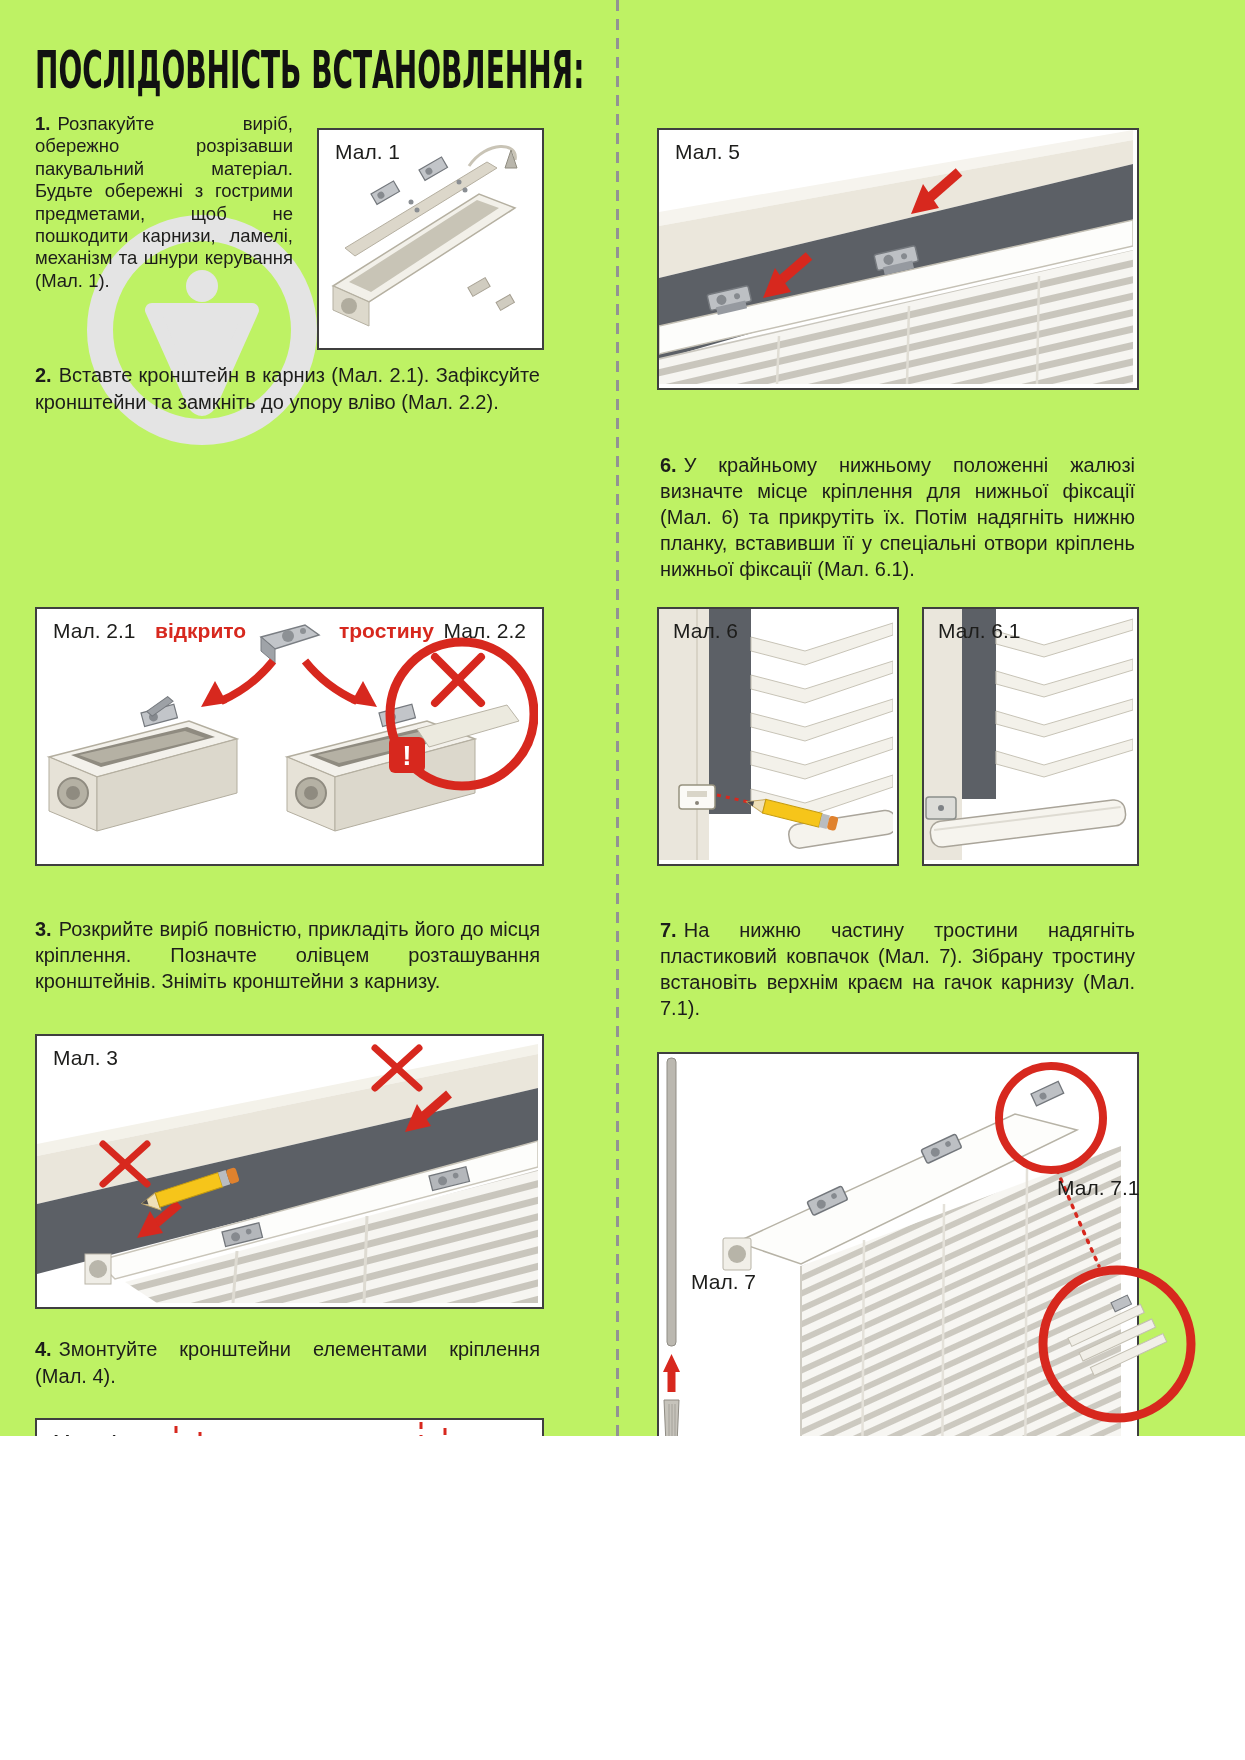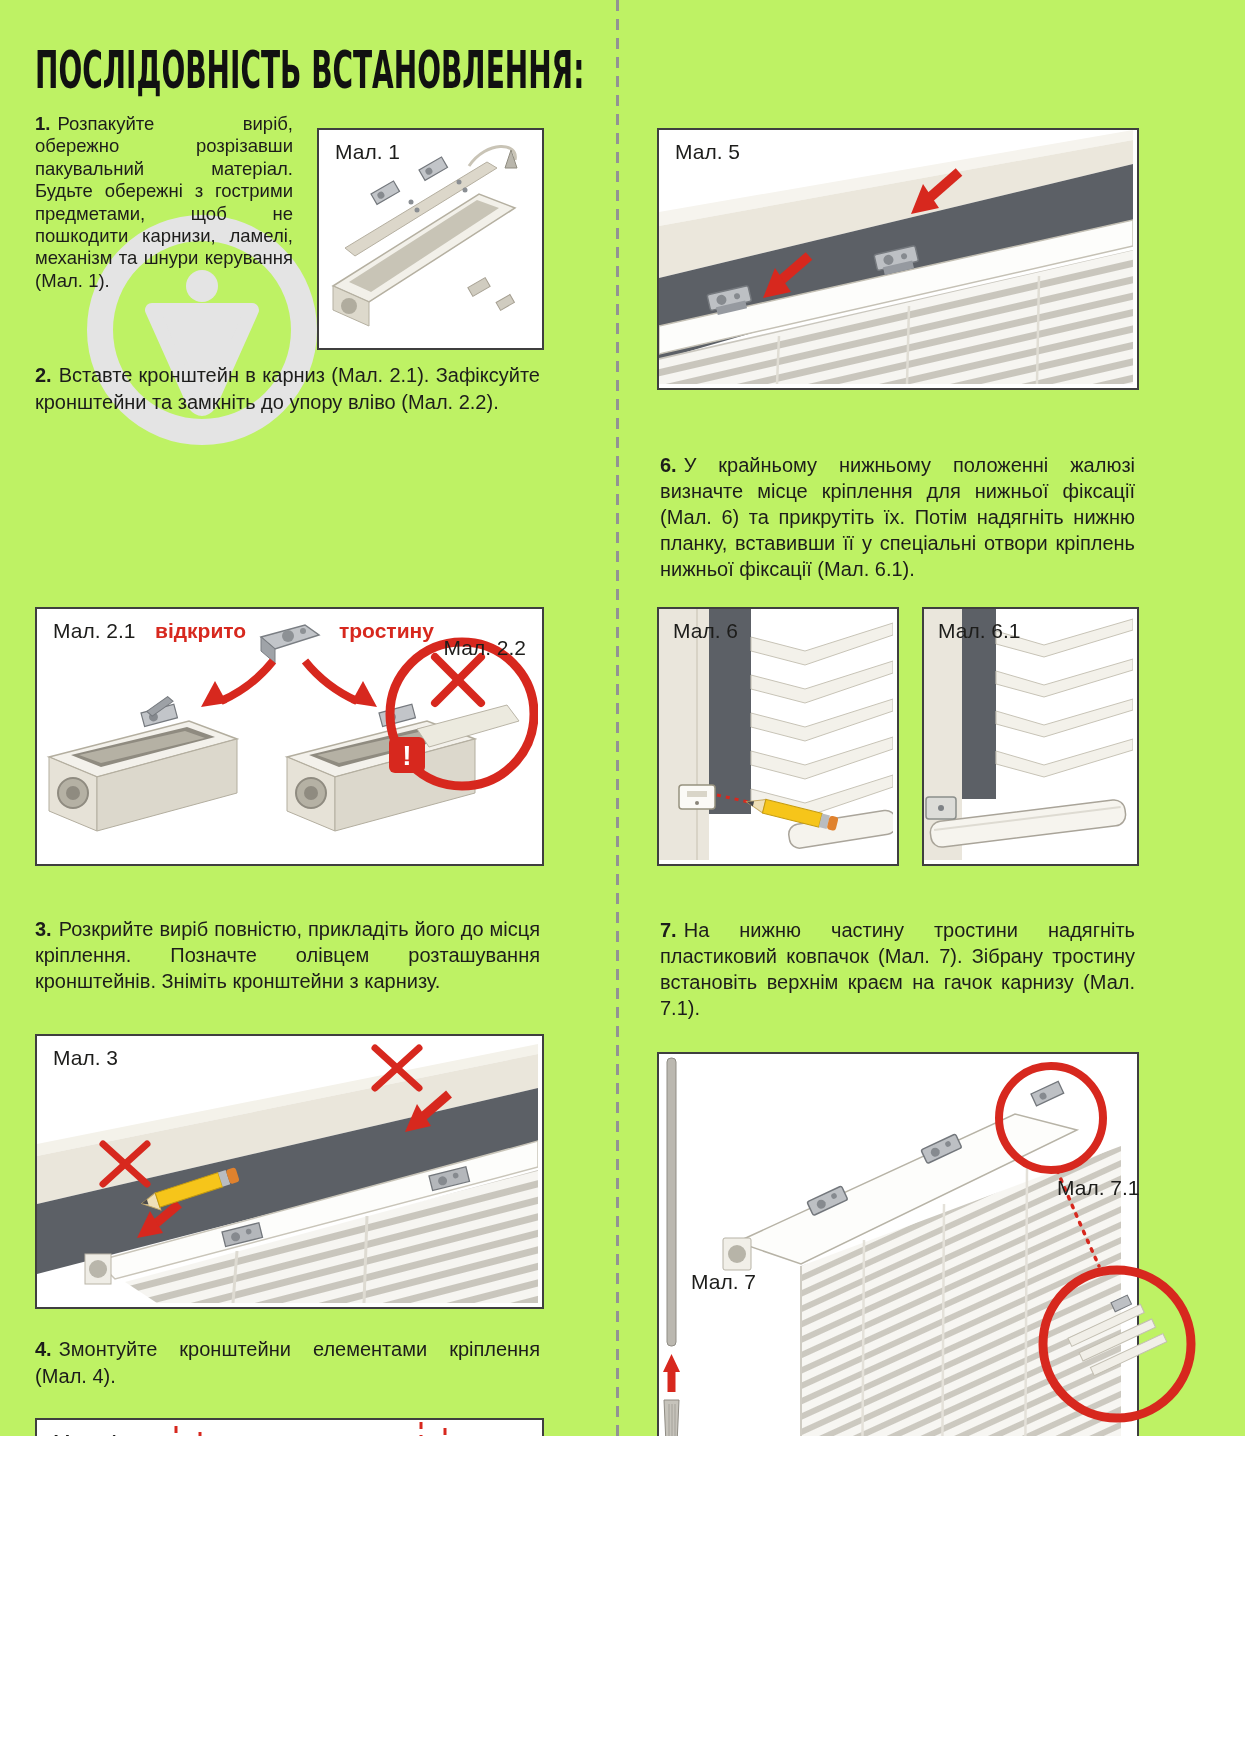--- a/index.html
+++ b/index.html
@@ -87,21 +87,21 @@
 
   <div class="step z1" style="left:35px;top:362px;width:505px;">
     <b>2.</b><span>Вставте кронштейн в карниз (Мал. 2.1). Зафіксуйте кронштейни та замкніть до упору вліво (Мал. 2.2).</span>
   </div>
 
 
   <div class="figbox" style="left:35px;top:607px;width:505px;height:255px;">
     <span class="figlabel" style="left:16px;top:10px;">Мал. 2.1</span>
     <span class="figlabel figlabel--red" style="left:118px;top:10px;">відкрито</span>
     <span class="figlabel figlabel--red" style="left:302px;top:10px;">тростину</span>
-    <span class="figlabel" style="right:16px;top:27px;">Мал. 2.2</span>
+    <span class="figlabel" style="right:16px;top:10px;">Мал. 2.2</span>
     <svg width="501" height="251" viewBox="0 0 501 251">
 
       <g transform="translate(224,10)">
         <polygon points="0,18 44,6 58,16 14,30" fill="#c2c5c9" stroke="#7a7e83" stroke-width="1.5"></polygon>
         <circle cx="27" cy="17" r="6" fill="#8d9195"></circle>
           <circle cx="42" cy="12" r="3" fill="#8d9195"></circle>
         <polygon points="0,18 14,30 14,44 0,32" fill="#9fa3a8" stroke="#7a7e83" stroke-width="1"></polygon>
       </g>
 
       <g>

